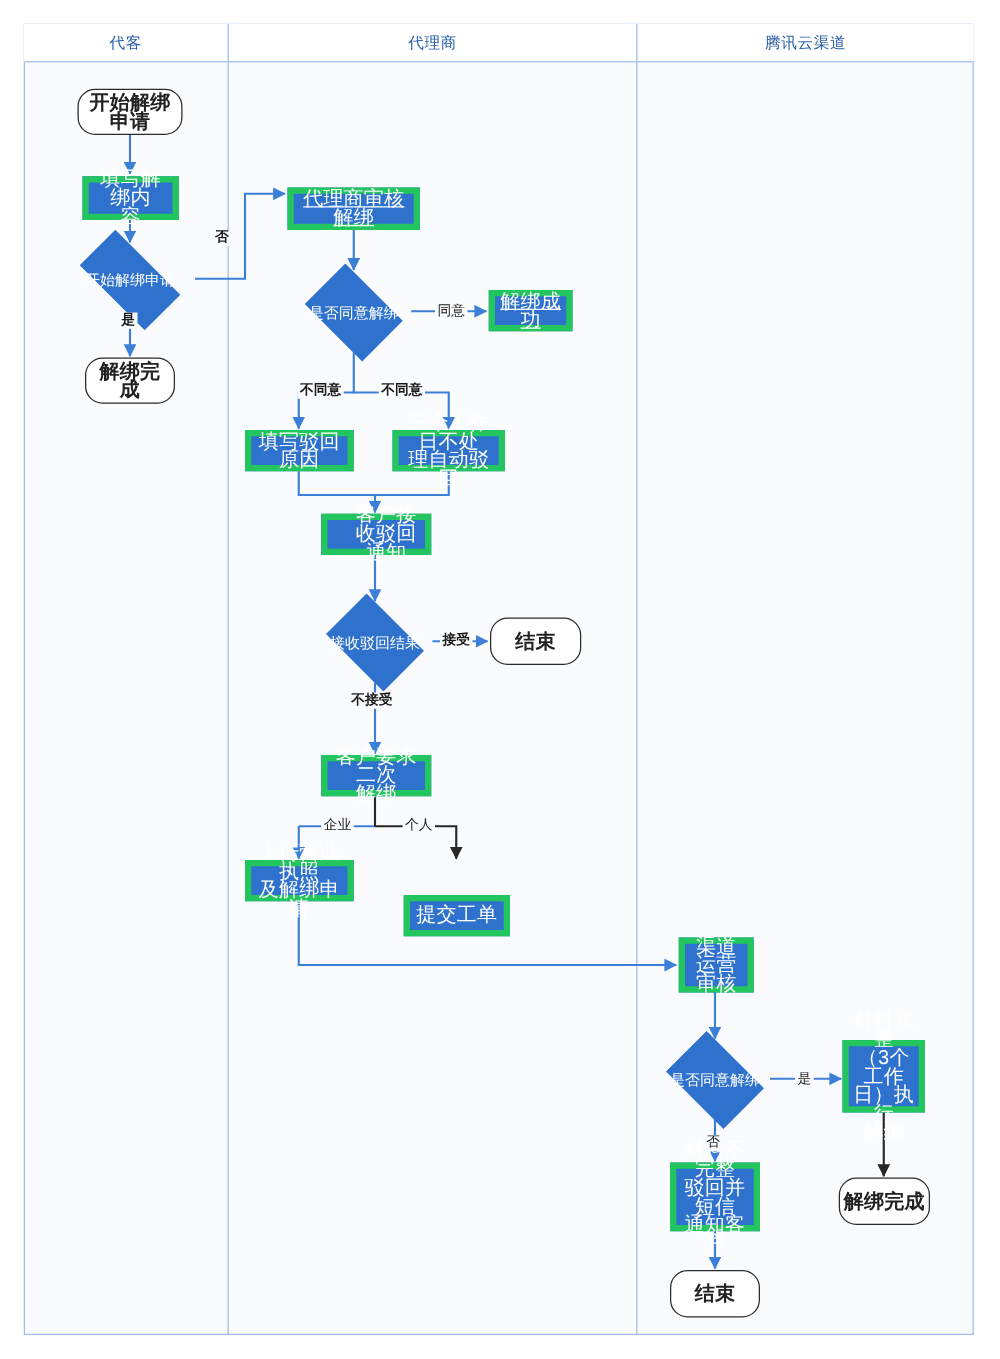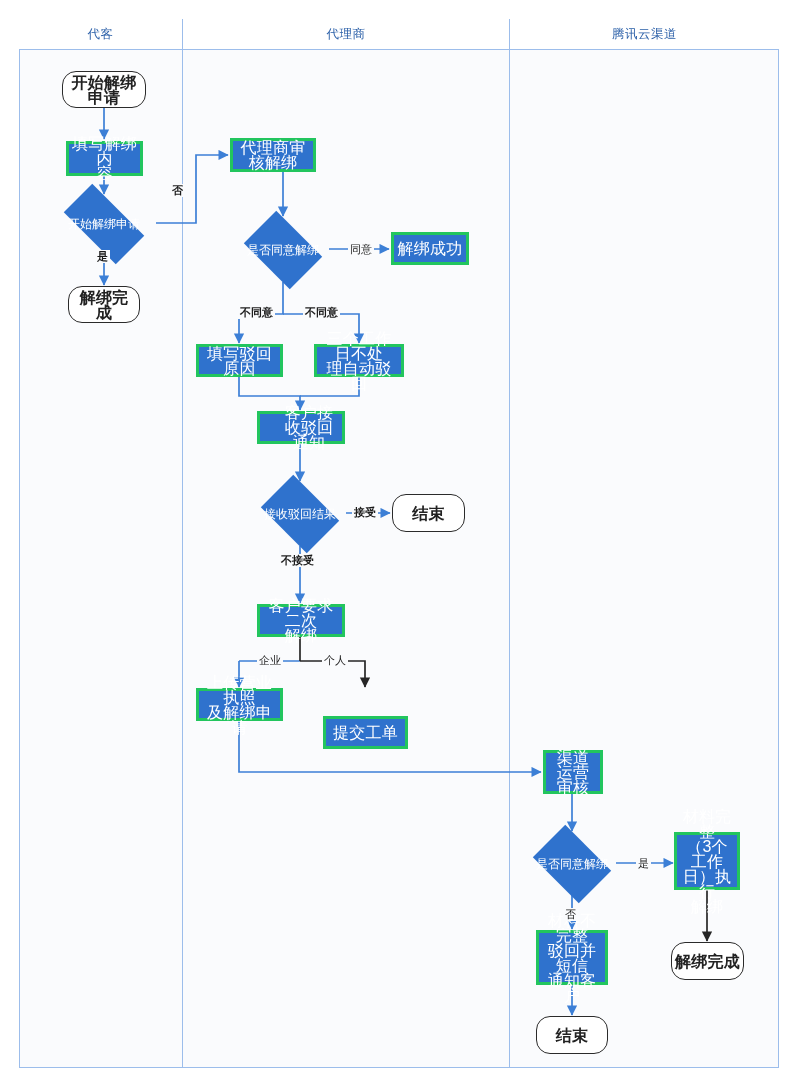--- a/index.html
+++ b/index.html
@@ -44,21 +44,21 @@
     position:absolute;
     box-sizing:border-box;
     display:flex;align-items:center;justify-content:center;
     text-align:center;
     font-size:16px;
     line-height:15px;
     letter-spacing:.2px;
   }
   .node.process{
     background:#2f72cd;
-    border:3px solid #22c55e;
+    border:5px solid #22c55e;
     color:#ffffff;
   }
   .node.terminator{
     background:#ffffff;
     border:1.6px solid #2b2b2b;
     border-radius:14px;
     color:#222222;
     font-weight:bold;
   }
   .node .label{ padding:0 3px; }
@@ -178,30 +178,30 @@
 
   <div class="diamond" style="left:52px;top:195px;width:104px;height:57px;">
     <div class="dshape" style="width: 49.9848px; height: 49.9848px; transform: translate(-50%, -50%) rotate(45deg) scale(1.47123, 0.806346);"></div>
     <div class="dlabel">开始解绑申请</div>
   </div>
 
   <div class="node terminator" style="left:68px;top:286px;width:72px;height:37px;">
     <span class="label">解绑完成</span>
   </div>
 
-  <div class="node process" style="left:230px;top:138px;width:86px;height:34px;">
+  <div class="node process" style="left:230px;top:150px;width:106px;height:34px;text-decoration:underline;">
     <span class="label">代理商审核解绑</span>
   </div>
 
   <div class="diamond" style="left:237px;top:217px;width:92px;height:65px;">
     <div class="dshape" style="width: 53.0869px; height: 53.0869px; transform: translate(-50%, -50%) rotate(45deg) scale(1.22542, 0.865787);"></div>
     <div class="dlabel">是否同意解绑</div>
   </div>
 
-  <div class="node process" style="left:391px;top:232px;width:78px;height:33px;">
+  <div class="node process" style="left:391px;top:232px;width:67px;height:33px;text-decoration:underline;">
     <span class="label">解绑成功</span>
   </div>
 
   <div class="node process" style="left:196px;top:344px;width:87px;height:33px;">
     <span class="label">填写驳回原因</span>
   </div>
 
   <div class="node process" style="left:314px;top:344px;width:90px;height:33px;">
     <span class="label">三个工作日不处<br>理自动驳回</span>
   </div>

